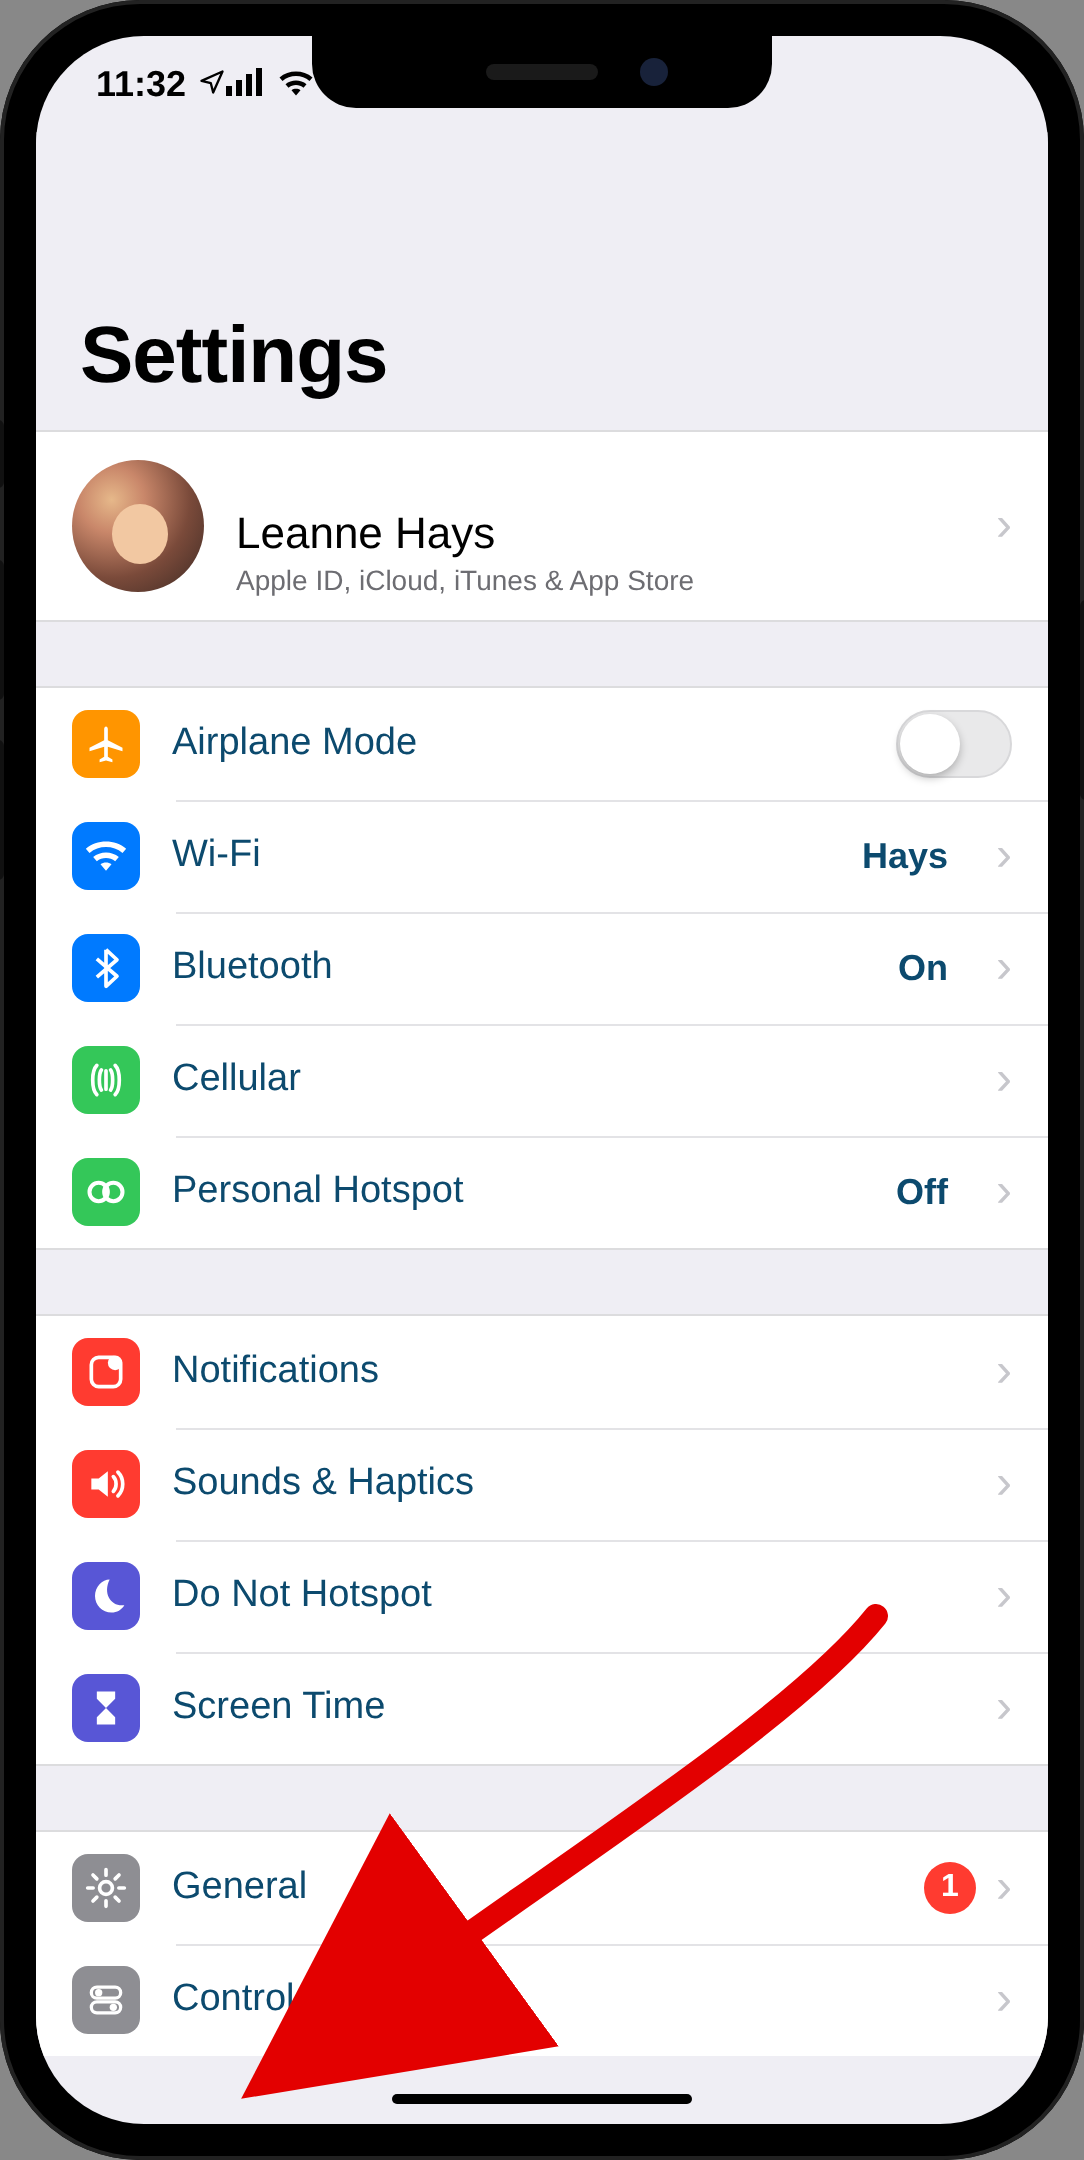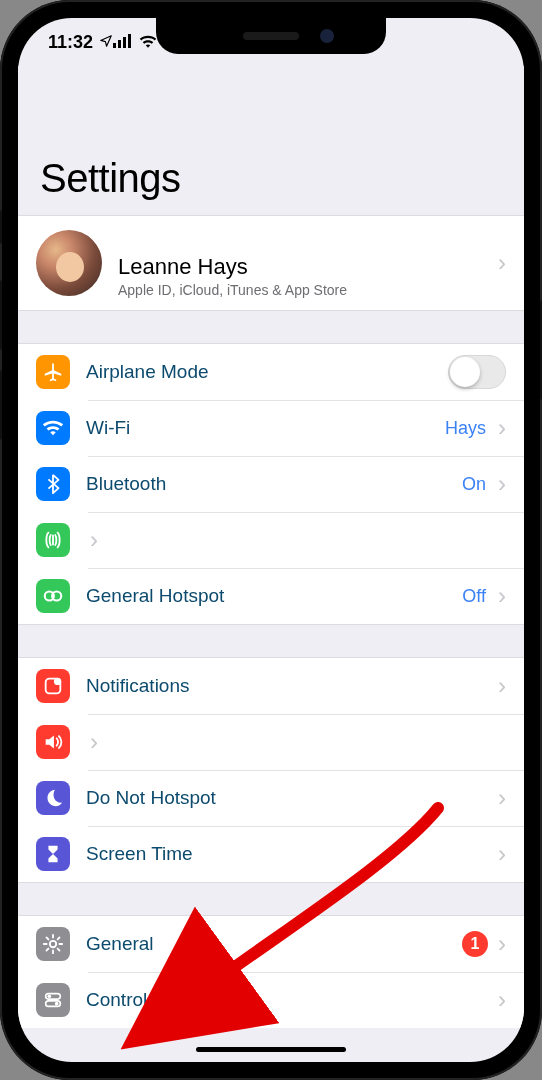--- a/index.html
+++ b/index.html
@@ -36,40 +36,40 @@
     .notch .cam{width:14px;height:14px;background:#18223a;border-radius:50%;position:absolute;right:52px;top:11px;}
 
     .statusbar{
       height:48px; display:flex; justify-content:flex-start; align-items:center;
       padding:0 30px; font-size:18px; font-weight:600; color:#000;
     }
     .sb-left{display:flex;align-items:center;gap:6px;}
     .sb-right{display:flex;align-items:center;gap:6px;}
 
     .header { padding: 90px 22px 14px 22px; background:#efeef4;}
-    .header h1 { font-size:40px; font-weight:400; letter-spacing:-0.5px; color:#000;}
+    .header h1 { font-size:40px; font-weight:700; letter-spacing:-0.5px; color:#000;}
 
     .group{background:#fff;}
     .group-sep{height:34px;background:#efeef4;border-top:1px solid #dcdcde;border-bottom:1px solid #dcdcde;}
 
     .row{
       display:flex; align-items:center;
       min-height:56px; padding:0 18px 0 18px;
       position:relative;
     }
     .row+.row::before{
       content:""; position:absolute; left:70px; right:0; top:0; height:1px; background:#e3e3e6;
     }
     .row .icon{
       width:34px;height:34px;border-radius:8px;
       display:flex;align-items:center;justify-content:center;
       flex:0 0 34px; margin-right:16px; color:#fff;
     }
     .row .label{flex:1; font-size:19px; color:#0c4a6e;}
-    .row .detail{font-size:18px;color:#3b82f6;margin-right:8px;}
+    .row .detail{font-size:18px;color:#0c4a6e;margin-right:20px;font-weight:bold;}
     .row .chev{color:#c7c7cc;font-size:24px;line-height:1;margin-left:4px;}
     .row .badge{background:#ff3b30;color:#fff;border-radius:13px;min-width:26px;height:26px;display:flex;align-items:center;justify-content:center;font-size:16px;font-weight:600;margin-right:6px;}
 
     .toggle{width:58px;height:34px;border-radius:17px;background:#e9e9ea;border:1px solid #d8d8da;position:relative;}
     .toggle .knob{width:30px;height:30px;border-radius:50%;background:#fff;position:absolute;top:1px;left:1px;box-shadow:0 2px 4px rgba(0,0,0,0.25);}
 
     .acct-row{min-height:90px;padding:12px 18px;}
     .acct-row .avatar{
       width:66px;height:66px;border-radius:50%;flex:0 0 66px;margin-right:16px;
       background: radial-gradient(circle at 30% 30%, #e6b88a 0%, #c9876a 25%, #7a4a3a 60%, #3b2923 100%);
@@ -186,30 +186,31 @@
         <div class="label">Bluetooth</div>
         <div class="detail">On</div>
         <span class="chev">›</span>
       </div>
       <div class="row">
         <div class="icon ic-green">
           <svg viewBox="0 0 24 24">
               <path d="M12 7 L12 17 M7 4 C4 7 4 17 7 20 M17 4 C20 7 20 17 17 20 M9.5 6.5 C8 8.5 8 15.5 9.5 17.5 M14.5 6.5 C16 8.5 16 15.5 14.5 17.5" fill="none" stroke="#fff" stroke-width="2" stroke-linecap="round"></path>
             </svg>
         </div>
+        <div class="label">Cellular</div>
         <span class="chev">›</span>
       </div>
       <div class="row">
         <div class="icon ic-green">
           <svg viewBox="0 0 24 24">
               <circle cx="8" cy="12" r="5" fill="none" stroke="#fff" stroke-width="2.2"></circle>
               <circle cx="16" cy="12" r="5" fill="none" stroke="#fff" stroke-width="2.2"></circle>
             </svg>
         </div>
-        <div class="label">General Hotspot</div>
+        <div class="label">Personal Hotspot</div>
         <div class="detail">Off</div>
         <span class="chev">›</span>
       </div>
     </div>
 
     <div class="group-sep"></div>
 
     <div class="group">
       <div class="row">
         <div class="icon ic-red">
@@ -221,20 +222,21 @@
         <div class="label">Notifications</div>
         <span class="chev">›</span>
       </div>
       <div class="row">
         <div class="icon ic-red">
           <svg viewBox="0 0 24 24">
               <path d="M4 9 L8 9 L13 5 L13 19 L8 15 L4 15 Z" fill="#fff"></path>
               <path d="M16 8 C18 10 18 14 16 16 M18.5 5.5 C22 9 22 15 18.5 18.5" fill="none" stroke="#fff" stroke-width="2" stroke-linecap="round"></path>
             </svg>
         </div>
+        <div class="label">Sounds &amp; Haptics</div>
         <span class="chev">›</span>
       </div>
       <div class="row">
         <div class="icon ic-indigo">
           <svg viewBox="0 0 24 24">
               <path d="M14 3 C10 3 6 7 6 12 C6 17 10 21 15 21 C18 21 20.5 19.5 22 17 C15 18 10 11 14 3 Z" fill="#fff"></path>
             </svg>
         </div>
         <div class="label">Do Not Hotspot</div>
         <span class="chev">›</span>

